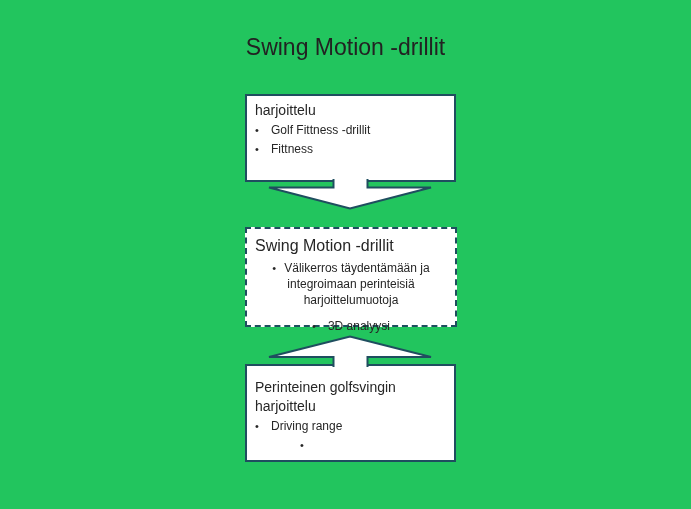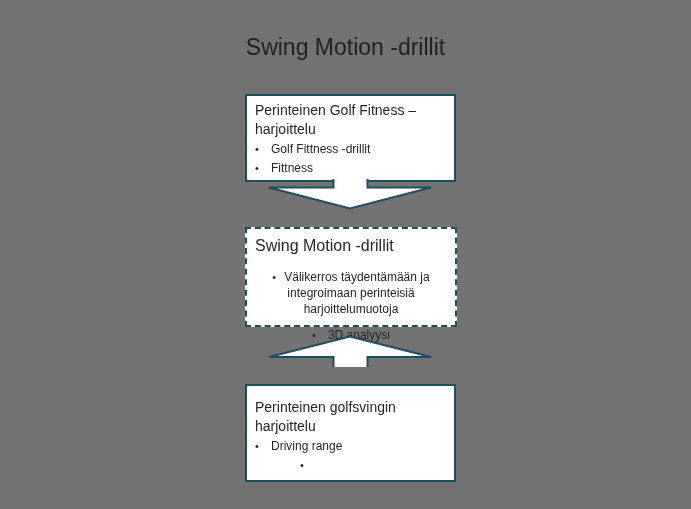--- a/index.html
+++ b/index.html
@@ -1,53 +1,52 @@
 <!DOCTYPE html>
 <html><head>
 <meta charset="utf-8">
 <style>
   html,body { margin:0; padding:0; background:#ffffff; }
   .stage {
-    position:relative; width:691px; height:509px; background:#737373;
+    position:relative; width:691px; height:509px; background:#22c55e;
     font-family:"Liberation Sans", sans-serif; color:#262626; overflow:hidden;
   }
   .slide-title {
     position:absolute; top:34px; left:0; width:100%;
     text-align:center; font-size:23px; font-weight:400; margin:0; color:#222222;
   }
   .box {
     position:absolute; left:245px; box-sizing:border-box;
     border:2px solid #1f4e5f; background:#ffffff;
   }
   .box-top    { top:94px;  width:211px; height:88px;  padding:5px 8px 0 8px; }
   .box-mid    { top:227px; width:212px; height:100px; padding:6px 8px 0 8px; border-style:dashed; }
-  .box-bottom { top:384px; width:211px; height:98px;  padding:12px 8px 0 8px; }
+  .box-bottom { top:364px; width:211px; height:98px;  padding:12px 8px 0 8px; }
   .box-title { font-size:14px; line-height:19px; font-weight:400; }
   .box-mid .box-title { font-size:16px; line-height:21px; margin-bottom:2px; }
   .bullet-row { display:flex; align-items:baseline; font-size:12px; line-height:18px; margin-top:1px; }
   .marker { flex:0 0 16px; width:16px; font-size:11px; }
   .bullet-text { flex:1 1 auto; }
   .nested { margin-left:45px; }
-  .center-wrap { text-align:center; font-size:12px; line-height:16px; margin:13px auto 0 auto; max-width:186px; }
+  .center-wrap { text-align:center; font-size:12px; line-height:16px; margin:4px auto 0 auto; max-width:186px; }
   .center-wrap .inline-marker { font-size:11px; margin-right:8px; }
   .center-line { text-align:center; font-size:12px; line-height:16px; margin-top:10px; }
   .center-line .inline-marker { font-size:11px; margin-right:12px; }
   .arrow { position:absolute; }
   .arrow path { fill:#ffffff; stroke:#1f4e5f; stroke-width:2; stroke-linejoin:miter; }
 </style>
 </head>
 <body>
 
 <div class="stage">
 
   <h1 class="slide-title">Swing Motion -drillit</h1>
 
   <section class="box box-top">
     <div class="box-title">
-      <div>Perinteinen Golf Fitness –</div>
       <div>harjoittelu</div>
     </div>
     <div class="bullet-row">
       <span class="marker">•</span>
       <span class="bullet-text">Golf Fittness -drillit</span>
     </div>
     <div class="bullet-row">
       <span class="marker">•</span>
       <span class="bullet-text">Fittness</span>
     </div>

